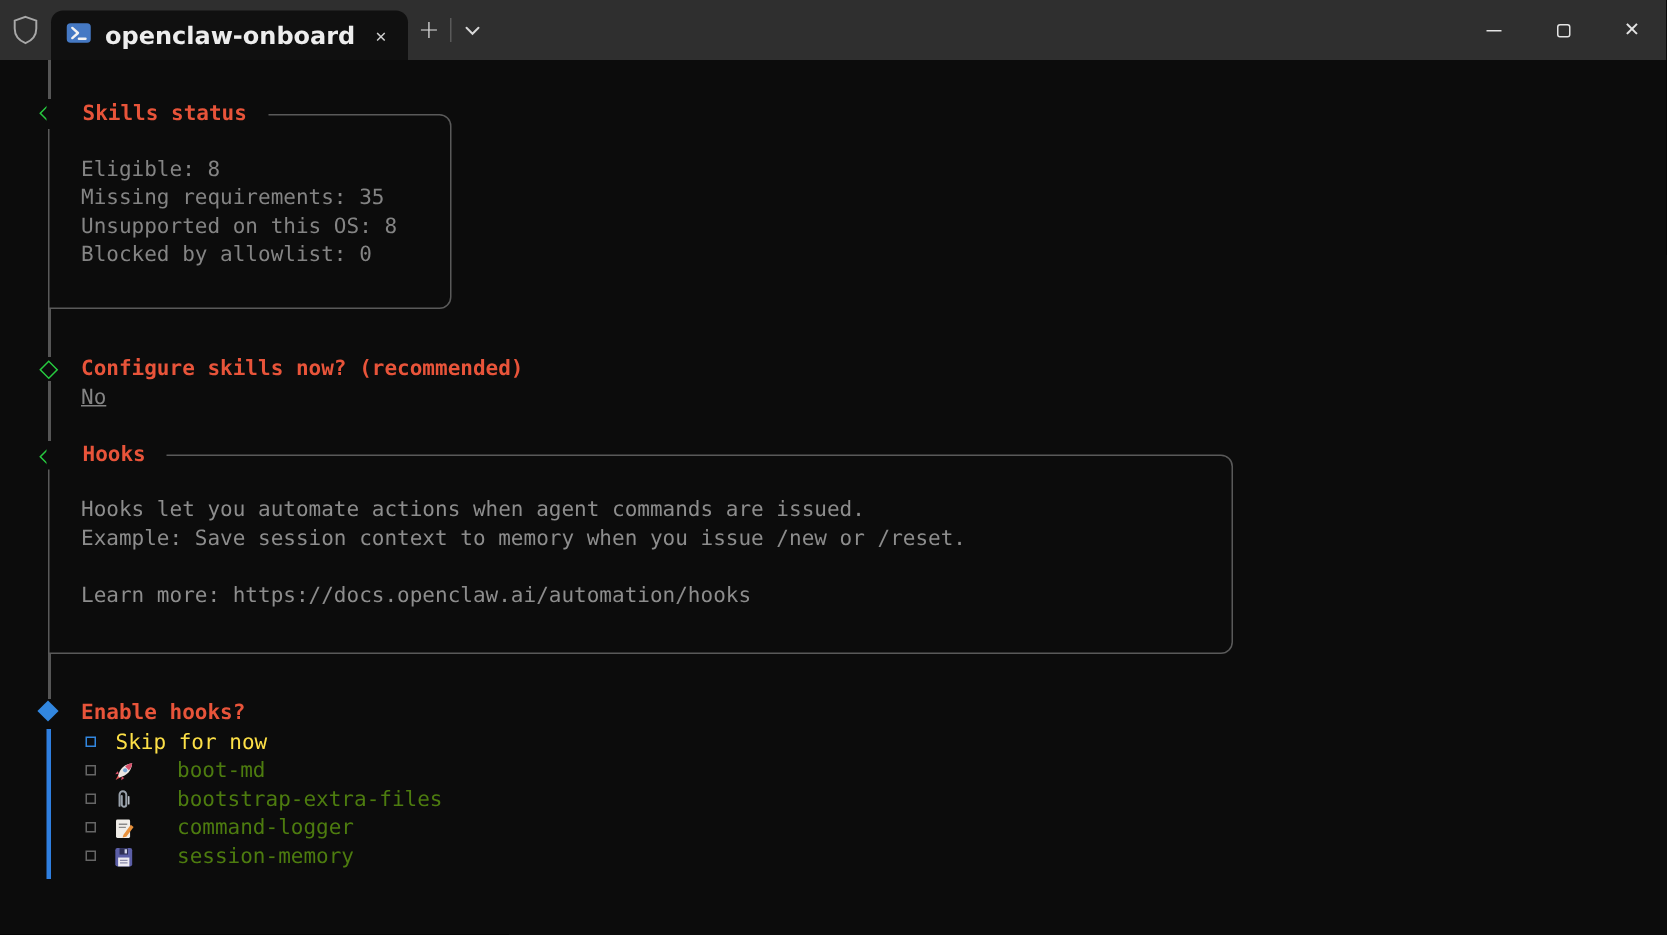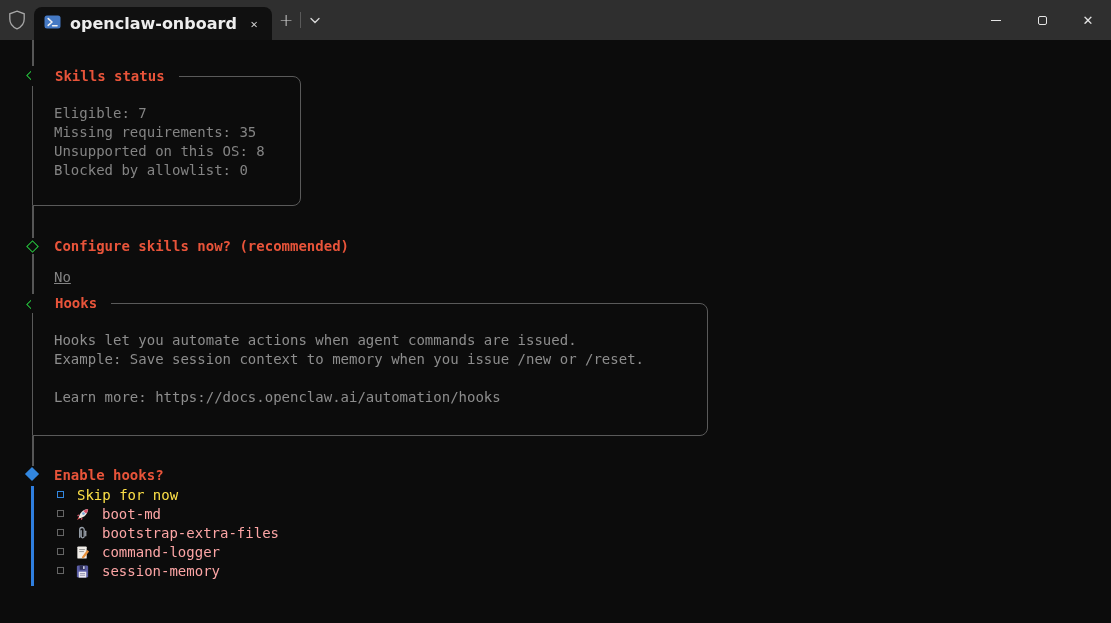--- a/index.html
+++ b/index.html
@@ -42,21 +42,21 @@
   .tbox-label { position:absolute; top:-10px; left:-2px; height:19px; line-height:19px; background:#0c0c0c;
                 padding:0 14px 0 24px; color:#e8543a; font-weight:700; white-space:pre; }
   .tbox-content { padding:27px 0 0 21px; }
   .tbox-content div { height:19px; white-space:pre; }
   .hooks-text { color:#8d8d8d; }
 
   .opt { position:absolute; left:30px; width:380px; height:19px; }
   .cb  { position:absolute; left:7px; top:5px; width:7px; height:7px; border:1.5px solid #666; background:transparent; }
   .cb.sel { border-color:#3287e0; }
   .opt-icon { position:absolute; left:25px; top:2px; width:15px; height:15px; }
-  .opt-label { position:absolute; left:52px; top:0; height:19px; line-height:19px; color:#fca5a5; white-space:pre; }
+  .opt-label { position:absolute; left:68px; top:0; height:19px; line-height:19px; color:#4d7c0f; white-space:pre; }
   .opt-label.sel { left:27px; color:#fde047; }
 
   .scroll-thumb { position:absolute; left:1102px; top:503px; width:5px; height:74px; background:#9d9d9d; border-radius:3px; }
 </style>
 </head>
 <body>
 
 <div class="window">
 
   <div class="titlebar">
@@ -101,33 +101,33 @@
     <div class="rail" style="top:0; height:26px;"></div>
     <div class="rail" style="top:166px; height:32px;"></div>
     <div class="rail" style="top:214px; height:49px;"></div>
     <div class="rail" style="top:396px; height:30px;"></div>
     <div class="rail blue" style="top:446px; height:100px;"></div>
 
     <div class="dmd green" style="left:8px; top:31px;"></div>
     <div class="tbox" style="top:36px; width:269px; height:130px;">
       <div class="tbox-label">Skills status</div>
       <div class="tbox-content">
-        <div>Eligible: 7</div>
+        <div>Eligible: 8</div>
         <div>Missing requirements: 35</div>
         <div>Unsupported on this OS: 8</div>
         <div>Blocked by allowlist: 0</div>
       </div>
     </div>
 
     <div class="dmd green" style="left:8px; top:202px;"></div>
     <div class="row q" style="top:197px;">Configure skills now? (recommended)</div>
-    <div class="row muted" style="top:228px;text-decoration:underline;">No</div>
+    <div class="row muted" style="top:216px;text-decoration:underline;">No</div>
 
     <div class="dmd green" style="left:8px; top:260px;"></div>
-    <div class="tbox" style="top:263px; width:676px; height:133px;">
+    <div class="tbox" style="top:263px; width:790px; height:133px;">
       <div class="tbox-label">Hooks</div>
       <div class="tbox-content hooks-text">
         <div>Hooks let you automate actions when agent commands are issued.</div>
         <div>Example: Save session context to memory when you issue /new or /reset.</div>
         <div>&nbsp;</div>
         <div>Learn more: https://docs.openclaw.ai/automation/hooks</div>
       </div>
     </div>
 
     <div class="dmd blue" style="left:7px; top:429px;"></div>

